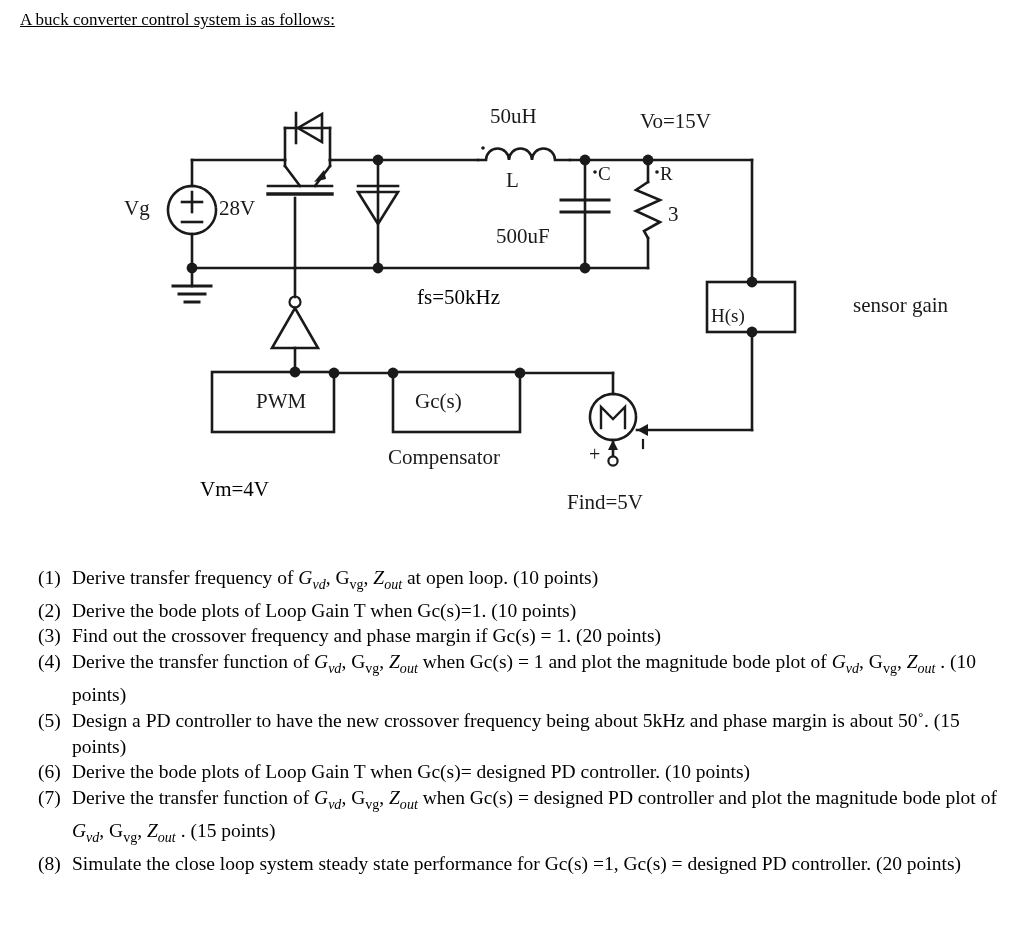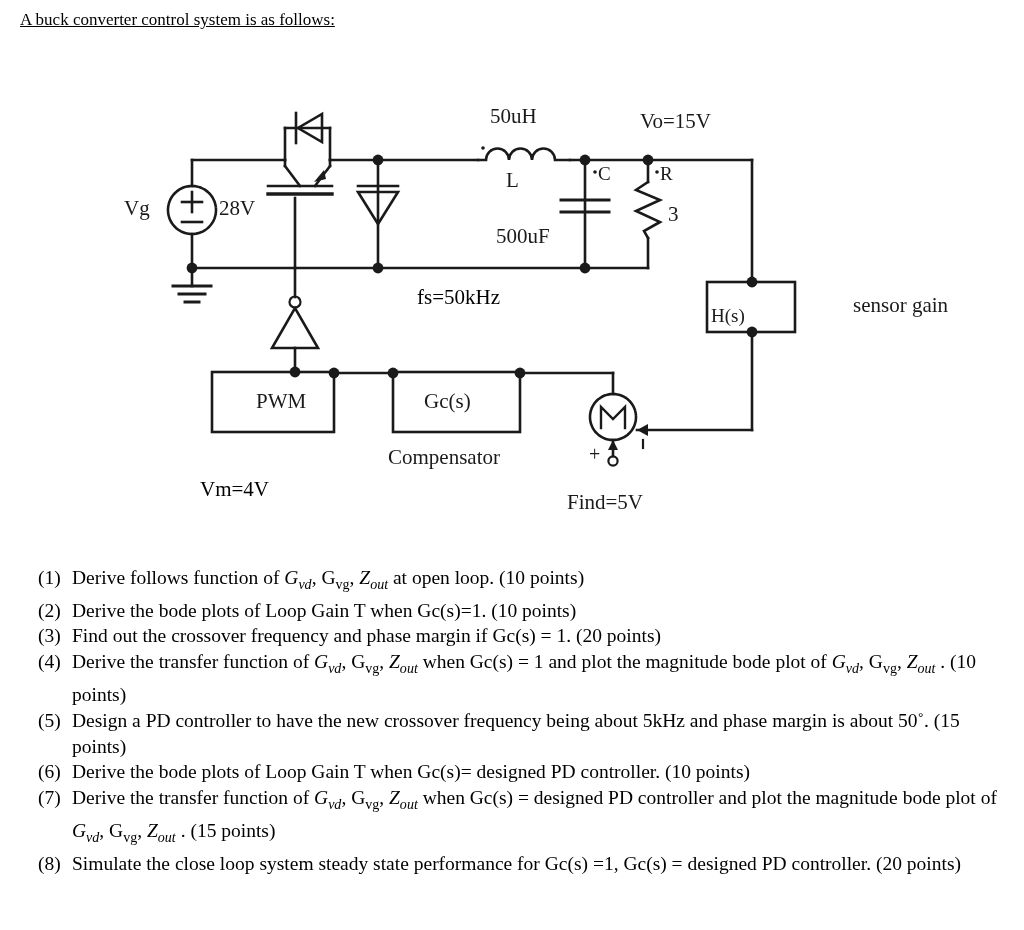--- a/index.html
+++ b/index.html
@@ -223,34 +223,34 @@
   <div class="mono-label" style="left:668px; top:112px;">3</div>
 
   <div class="mono-label" style="left:640px; top:19px;">Vo=15V</div>
 
   <div class="serif-label" style="left:405px; top:195px;margin-left:12px;">fs=50kHz</div>
 
   <div class="mono-label sm" style="left:711px; top:215px;">H(s)</div>
   <div class="mono-label" style="left:805px; top:203px;margin-left:48px;">sensor gain</div>
 
   <div class="mono-label" style="left:256px; top:299px;">PWM</div>
-  <div class="mono-label" style="left:424px; top:299px;text-align:right;">Gc(s)</div>
+  <div class="mono-label" style="left:415px; top:299px;text-align:right;">Gc(s)</div>
   <div class="mono-label" style="left:388px; top:355px;">Compensator</div>
 
   <div class="serif-label" style="left:200px; top:387px;">Vm=4V</div>
 
   <div class="mono-label" style="left:567px; top:400px;">Find=5V</div>
 
   <div class="mono-label" style="left:589px; top:353px; font-size:20px;">+</div>
 </div>
 
 <div id="question-list">
     <div class="q-item">
       <span class="q-num">(1)</span>
-      <span class="q-text"><span>Derive follows function of </span><i class="var">G</i><sub class="ital">vd</sub><span>, </span><span>G</span><sub>vg</sub><span>, </span><i class="var">Z</i><sub class="ital">out</sub><span> at open loop. (10 points)</span></span>
+      <span class="q-text"><span>Derive transfer frequency of </span><i class="var">G</i><sub class="ital">vd</sub><span>, </span><span>G</span><sub>vg</sub><span>, </span><i class="var">Z</i><sub class="ital">out</sub><span> at open loop. (10 points)</span></span>
     </div>
     <div class="q-item">
       <span class="q-num">(2)</span>
       <span class="q-text"><span>Derive the bode plots of Loop Gain T when Gc(s)=1. (10 points)</span></span>
     </div>
     <div class="q-item">
       <span class="q-num">(3)</span>
       <span class="q-text"><span>Find out the crossover frequency and phase margin if Gc(s) = 1. (20 points)</span></span>
     </div>
     <div class="q-item">

